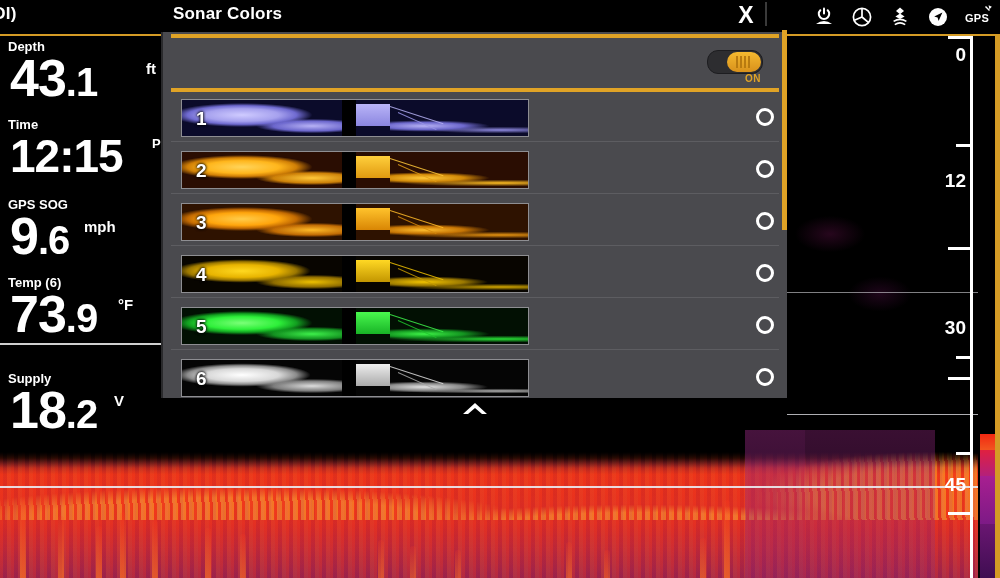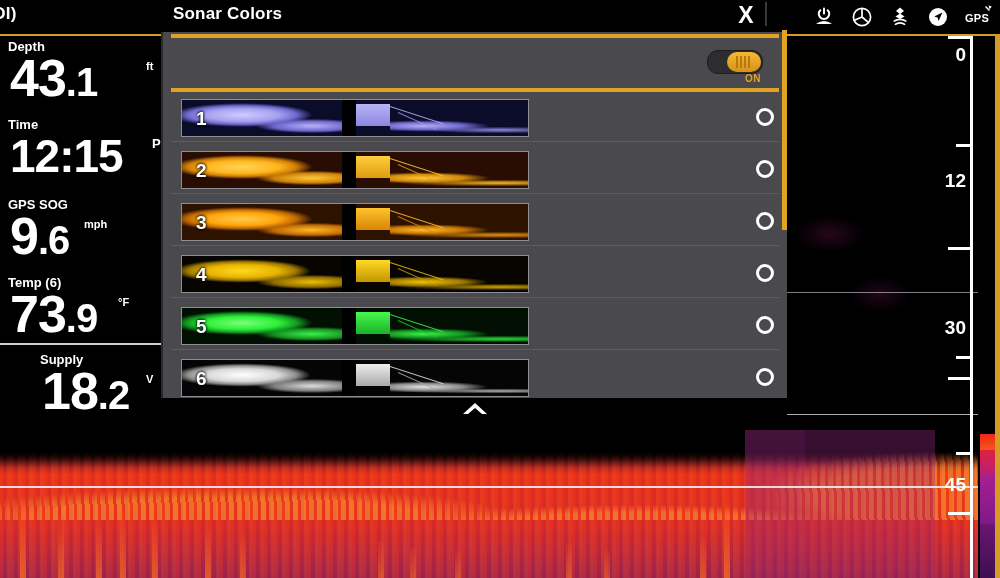--- a/index.html
+++ b/index.html
@@ -62,21 +62,21 @@
   .sic svg{display:block;}
   .gps-lbl{font-size:11px;font-weight:700;color:#fff;letter-spacing:.3px;}
 
   
   .leftpanel{position:absolute;left:0;top:34px;width:163px;height:410px;background:#000;z-index:20;}
   .dbox{position:relative;padding:6px 0 2px 8px;}
   .dlabel{font-size:13px;font-weight:700;color:#fff;line-height:14px;}
   .dvalrow{position:relative;height:52px;}
   .dval{position:absolute;left:2px;top:-4px;font-size:52px;font-weight:700;color:#fff;letter-spacing:-1px;line-height:56px;}
   .dval .frac{font-size:40px;}
-  .dunit{position:absolute;font-size:11px;font-weight:700;color:#fff;}
+  .dunit{position:absolute;font-size:15px;font-weight:700;color:#fff;}
   .divider{position:absolute;left:0;width:163px;height:2px;background:#cfcfcf;}
 
   
   .depthscale{position:absolute;right:0;top:34px;width:88px;height:544px;z-index:20;}
   .ds-axis{position:absolute;left:58px;top:0;width:3px;height:544px;background:#fff;}
   .ds-major{position:absolute;left:36px;width:22px;height:3px;background:#fff;}
   .ds-minor{position:absolute;left:44px;width:14px;height:3px;background:#fff;}
   .ds-lab{position:absolute;right:34px;font-size:19px;font-weight:700;color:#fff;text-align:right;}
   .ds-ribbon{position:absolute;left:66px;top:0;width:22px;height:544px;background:#000;}
   .ribbon-blob{position:absolute;left:2px;width:18px;}
@@ -246,21 +246,21 @@
       <div class="dvalrow">
         <div class="dval">
           <span>73</span><span class="frac">.9</span>
         </div>
         <div class="dunit" style="left:110px;top:6px;">°F</div>
       </div>
     </div>
 
     <div class="divider" style="top:309px;"></div>
 
-    <div class="dbox" style="padding-top:9px;margin-left:32px;">
+    <div class="dbox" style="padding-top:28px;">
       <div class="dlabel">Supply</div>
       <div class="dvalrow">
         <div class="dval">
           <span>18</span><span class="frac">.2</span>
         </div>
         <div class="dunit" style="left:106px;top:6px;">V</div>
       </div>
     </div>
   </div>
 

